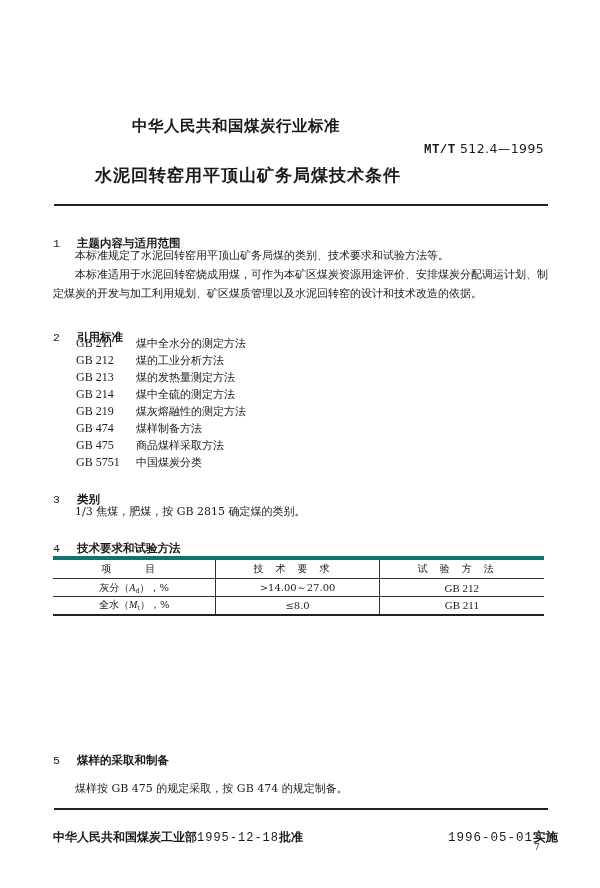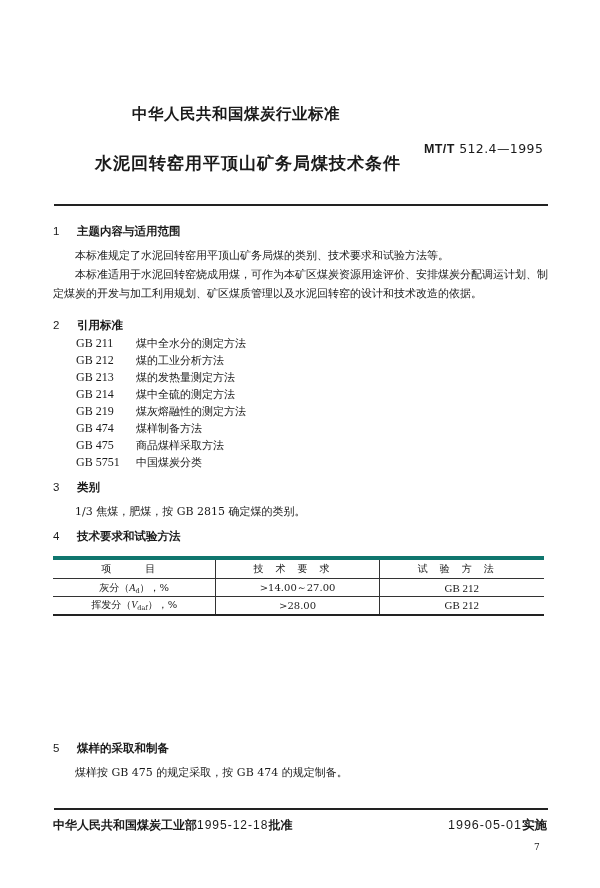--- a/index.html
+++ b/index.html
@@ -1,25 +1,25 @@
 <!DOCTYPE html>
 <html><head>
 <meta charset="utf-8">
 <style>
   html, body { margin: 0; padding: 0; }
   body {
     width: 600px; height: 888px; background: #ffffff; position: relative; overflow: hidden;
     font-family: "DejaVu Serif", "Liberation Serif", serif; color: #1a1a1a;
   }
   .abs { position: absolute; white-space: nowrap; }
-  .sans { font-family: Liberation Sans, sans-serif; }
+  .sans { font-family: Liberation Mono, monospace; margin-top: 12px; }
 
   .org-title { left: 132px; top: 104px; font-size: 15.5px; font-weight: bold; letter-spacing: 0.5px; }
   .std-code { left: 424px; top: 141px; font-size: 12.5px; letter-spacing: 0.4px; }
-  .std-code b { font-family: Liberation Sans, sans-serif; font-weight: bold; }
+  .std-code b { font-family: Liberation Mono, monospace; font-weight: bold; }
   .std-code span { font-family: "DejaVu Sans", sans-serif; }
   .doc-title { left: 95px; top: 152px; font-size: 17px; font-weight: bold; letter-spacing: 1px; }
 
   .rule { position: absolute; background: #222; }
 
   .sec-head { font-size: 11.5px; font-weight: bold; }
   .sec-head .num { display: inline-block; width: 24px; font-weight: normal; }
   .para { font-size: 11px; line-height: 18px; }
 
   .ref-row { font-size: 11px; }
@@ -99,31 +99,31 @@
     <th class="c1">项　目</th>
     <th class="c2">技术要求</th>
     <th class="c3">试验方法</th>
   </tr>
   <tr class="r-short">
     <td class="c1"><span>灰分（</span><i>A</i><sub>d</sub><span>），%</span></td>
     <td class="c2">&gt;14.00～27.00</td>
     <td class="c3 gb">GB 212</td>
   </tr>
   <tr class="r-short">
-    <td class="c1"><span>挥发分（</span><i>V</i><sub>daf</sub><span>），%</span></td>
-    <td class="c2">&gt;28.00</td>
-    <td class="c3 gb">GB 212</td>
+    <td class="c1"><span>全水（</span><i>M</i><sub>t</sub><span>），%</span></td>
+    <td class="c2">≤8.0</td>
+    <td class="c3 gb">GB 211</td>
   </tr>
 </tbody>
   </table>
 
 <div class="abs sec-head sans" style="left:53px; top:741px;">
   <span class="num">5</span><span>煤样的采取和制备</span>
 </div>
-<div class="abs para" style="left:75px; top:764px;">煤样按 GB 475 的规定采取，按 GB 474 的规定制备。</div>
+<div class="abs para" style="left:75px; top:780px;">煤样按 GB 475 的规定采取，按 GB 474 的规定制备。</div>
 
 <div class="rule" style="left:54px; top:808px; width:494px; height:2px;"></div>
 <div class="abs footer-left sans">
   <span>中华人民共和国煤炭工业部</span><span class="date">1995-12-18</span><span>批准</span>
 </div>
 <div class="abs footer-right sans">
   <span>1996-05-01</span><b>实施</b>
 </div>
 <div class="abs page-num">7</div>
 

